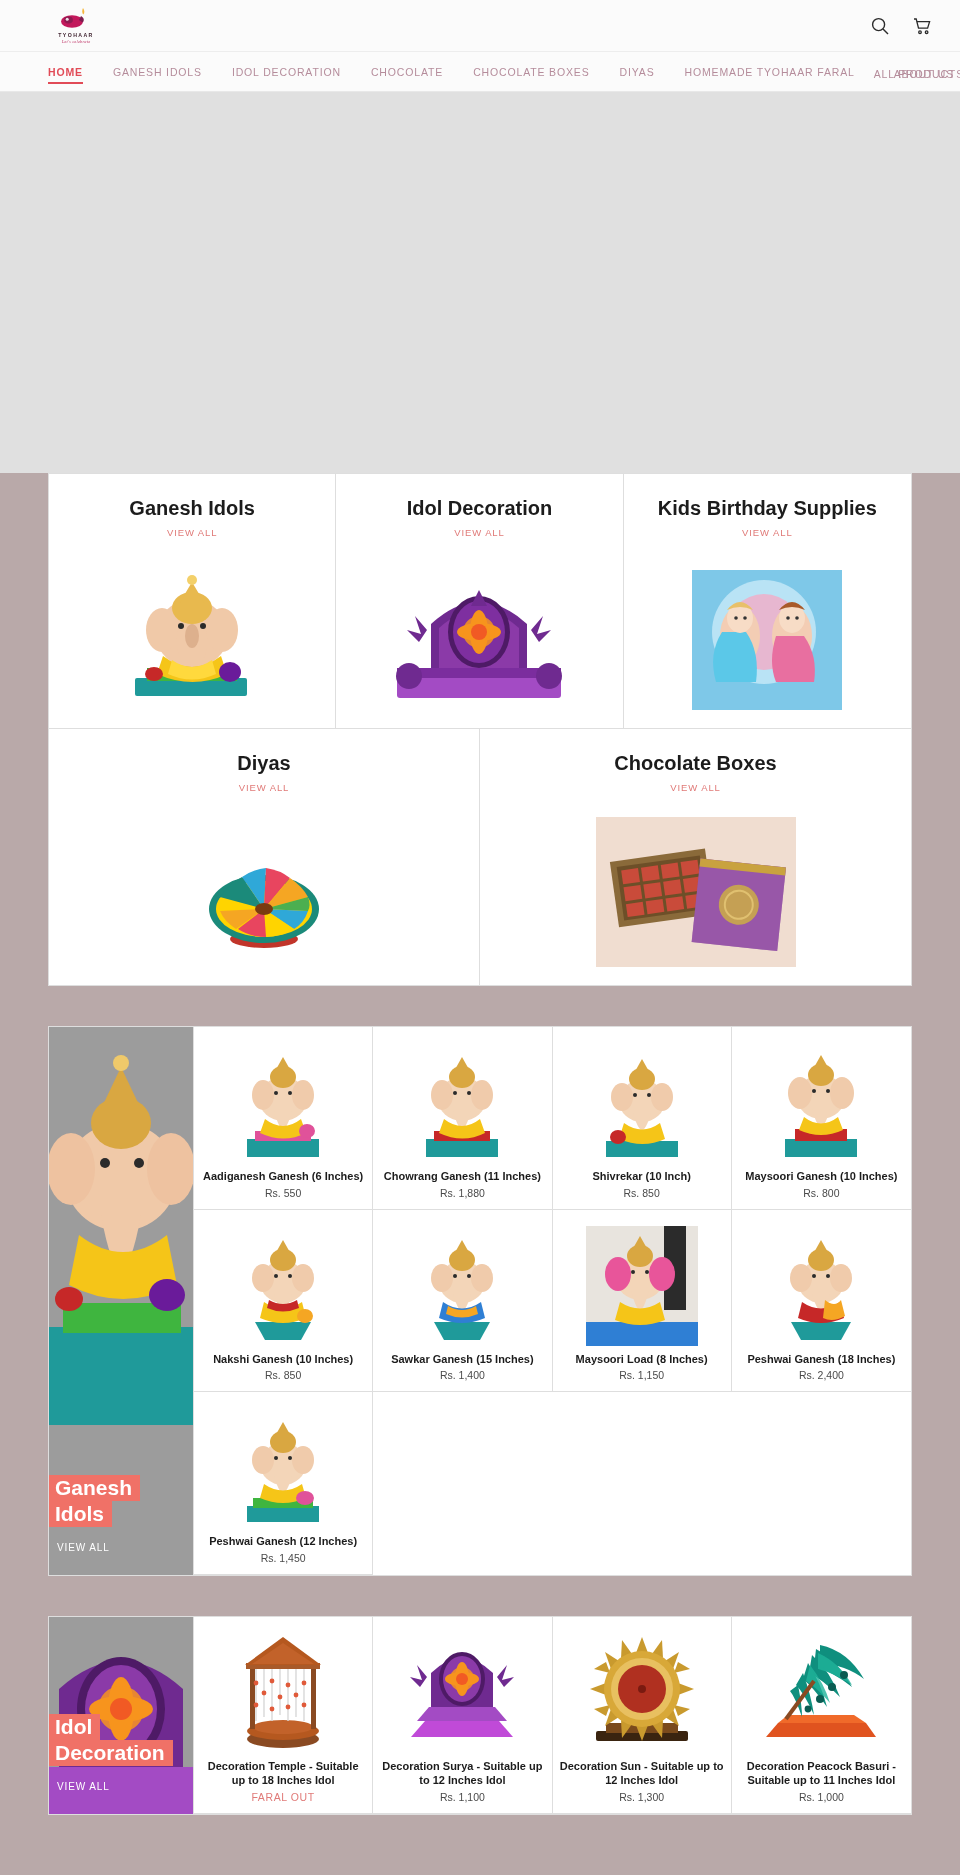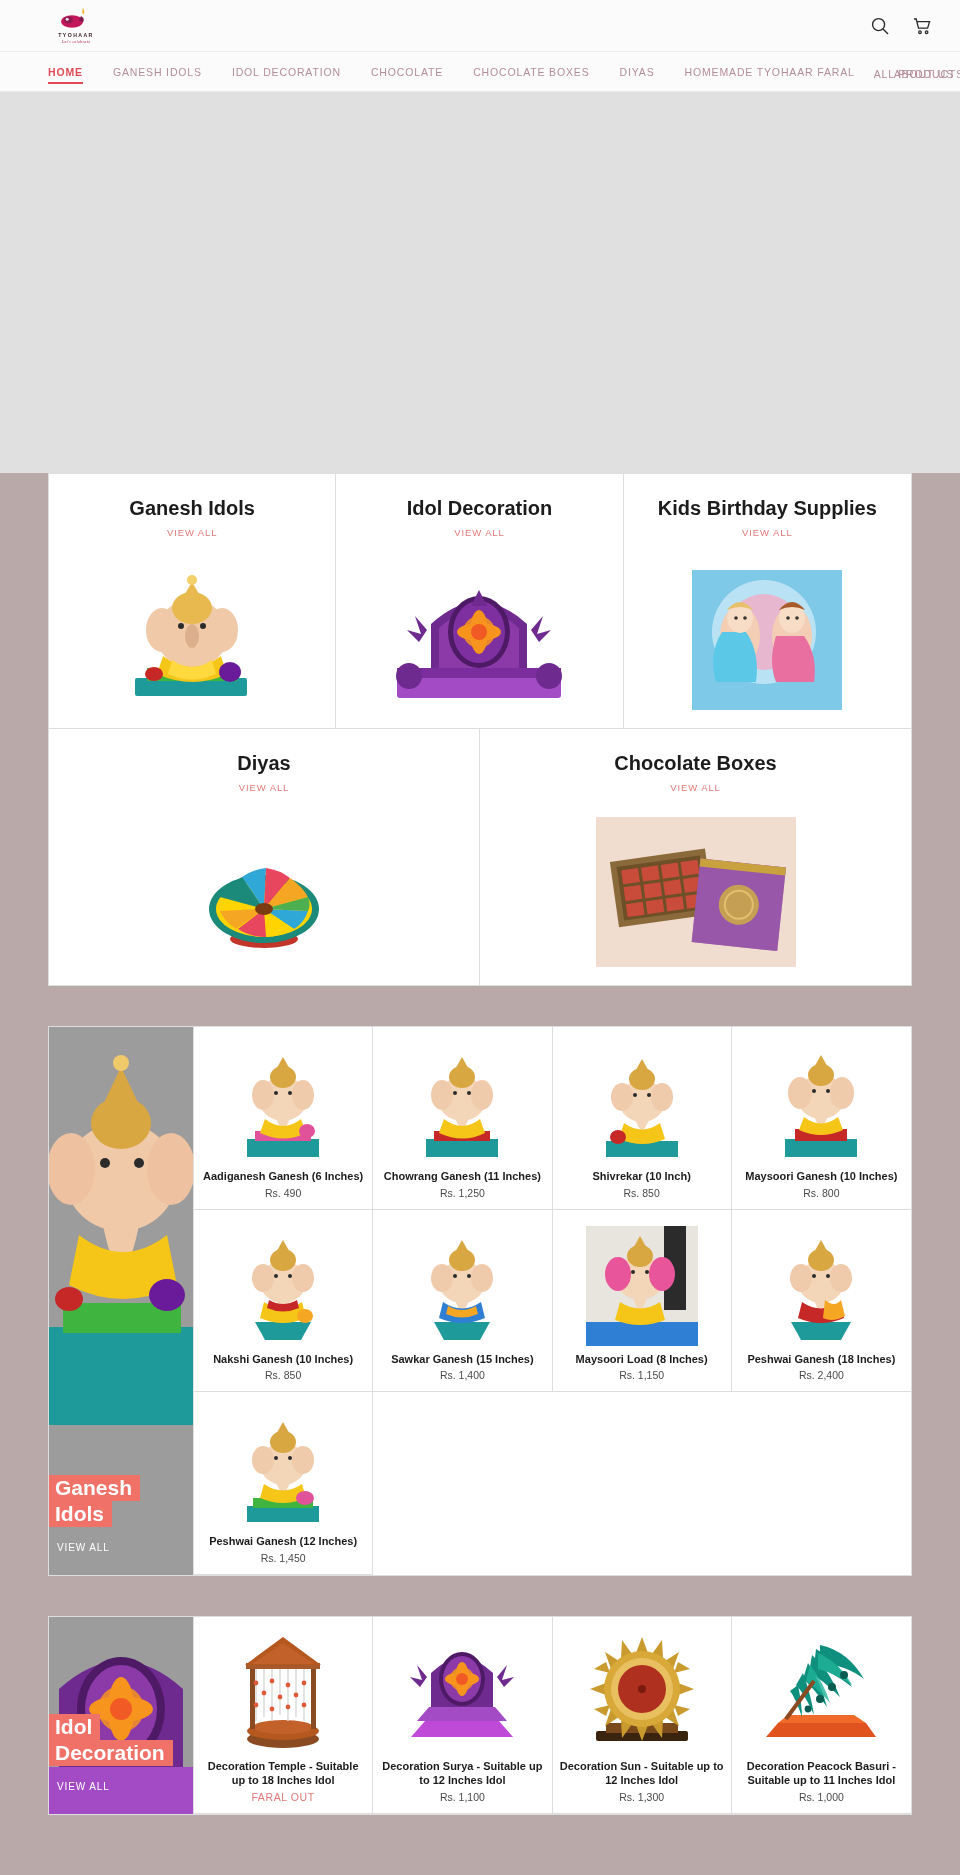--- a/index.html
+++ b/index.html
@@ -393,41 +393,41 @@
               <path d="M39 68 q5 18 9 18 q4 0 9 -18 z" fill="#f3d5b8"></path>
               <path d="M30 76 q18 14 36 0 l5 14 q-22 11 -46 0 z" fill="#f5c518"></path>
               <ellipse cx="48" cy="34" rx="13" ry="11" fill="#d9a741"></ellipse>
               <path d="M48 14 l9 16 h-18 z" fill="#d9a741"></path>
               <ellipse cx="72" cy="88" rx="8" ry="7" fill="#e0529a"></ellipse>
               <circle cx="41" cy="50" r="2" fill="#2b2b2b"></circle>
                 <circle cx="55" cy="50" r="2" fill="#2b2b2b"></circle>
             </svg>
           </div>
           <div class="prod-name">Aadiganesh Ganesh (6 Inches)</div>
-          <div class="prod-price">Rs. 490</div>
+          <div class="prod-price">Rs. 550</div>
         </div>
 
         <div class="prod">
           <div class="prod-img">
             <svg width="96" height="120" viewBox="0 0 96 120" class="art">
               <rect x="12" y="96" width="72" height="18" fill="#1f9a9a"></rect>
               <rect x="20" y="88" width="56" height="10" fill="#c62828"></rect>
               <ellipse cx="48" cy="56" rx="24" ry="22" fill="#f3d5b8"></ellipse>
               <ellipse cx="28" cy="52" rx="11" ry="15" fill="#f0cbab"></ellipse>
               <ellipse cx="68" cy="52" rx="11" ry="15" fill="#f0cbab"></ellipse>
               <path d="M39 68 q5 18 9 18 q4 0 9 -18 z" fill="#f3d5b8"></path>
               <path d="M30 76 q18 14 36 0 l5 14 q-22 11 -46 0 z" fill="#f5c518"></path>
               <ellipse cx="48" cy="34" rx="13" ry="11" fill="#d9a741"></ellipse>
               <path d="M48 14 l9 16 h-18 z" fill="#d9a741"></path>
               <circle cx="41" cy="50" r="2" fill="#2b2b2b"></circle>
                 <circle cx="55" cy="50" r="2" fill="#2b2b2b"></circle>
             </svg>
           </div>
           <div class="prod-name">Chowrang Ganesh (11 Inches)</div>
-          <div class="prod-price">Rs. 1,250</div>
+          <div class="prod-price">Rs. 1,880</div>
         </div>
 
         <div class="prod">
           <div class="prod-img">
             <svg width="96" height="120" viewBox="0 0 96 120" class="art">
               <rect x="12" y="98" width="72" height="16" fill="#1f9a9a"></rect>
               <ellipse cx="48" cy="58" rx="23" ry="21" fill="#f3d5b8"></ellipse>
               <ellipse cx="28" cy="54" rx="11" ry="14" fill="#f0cbab"></ellipse>
               <ellipse cx="68" cy="54" rx="11" ry="14" fill="#f0cbab"></ellipse>
               <path d="M39 70 q5 17 9 17 q4 0 9 -17 z" fill="#f3d5b8"></path>

